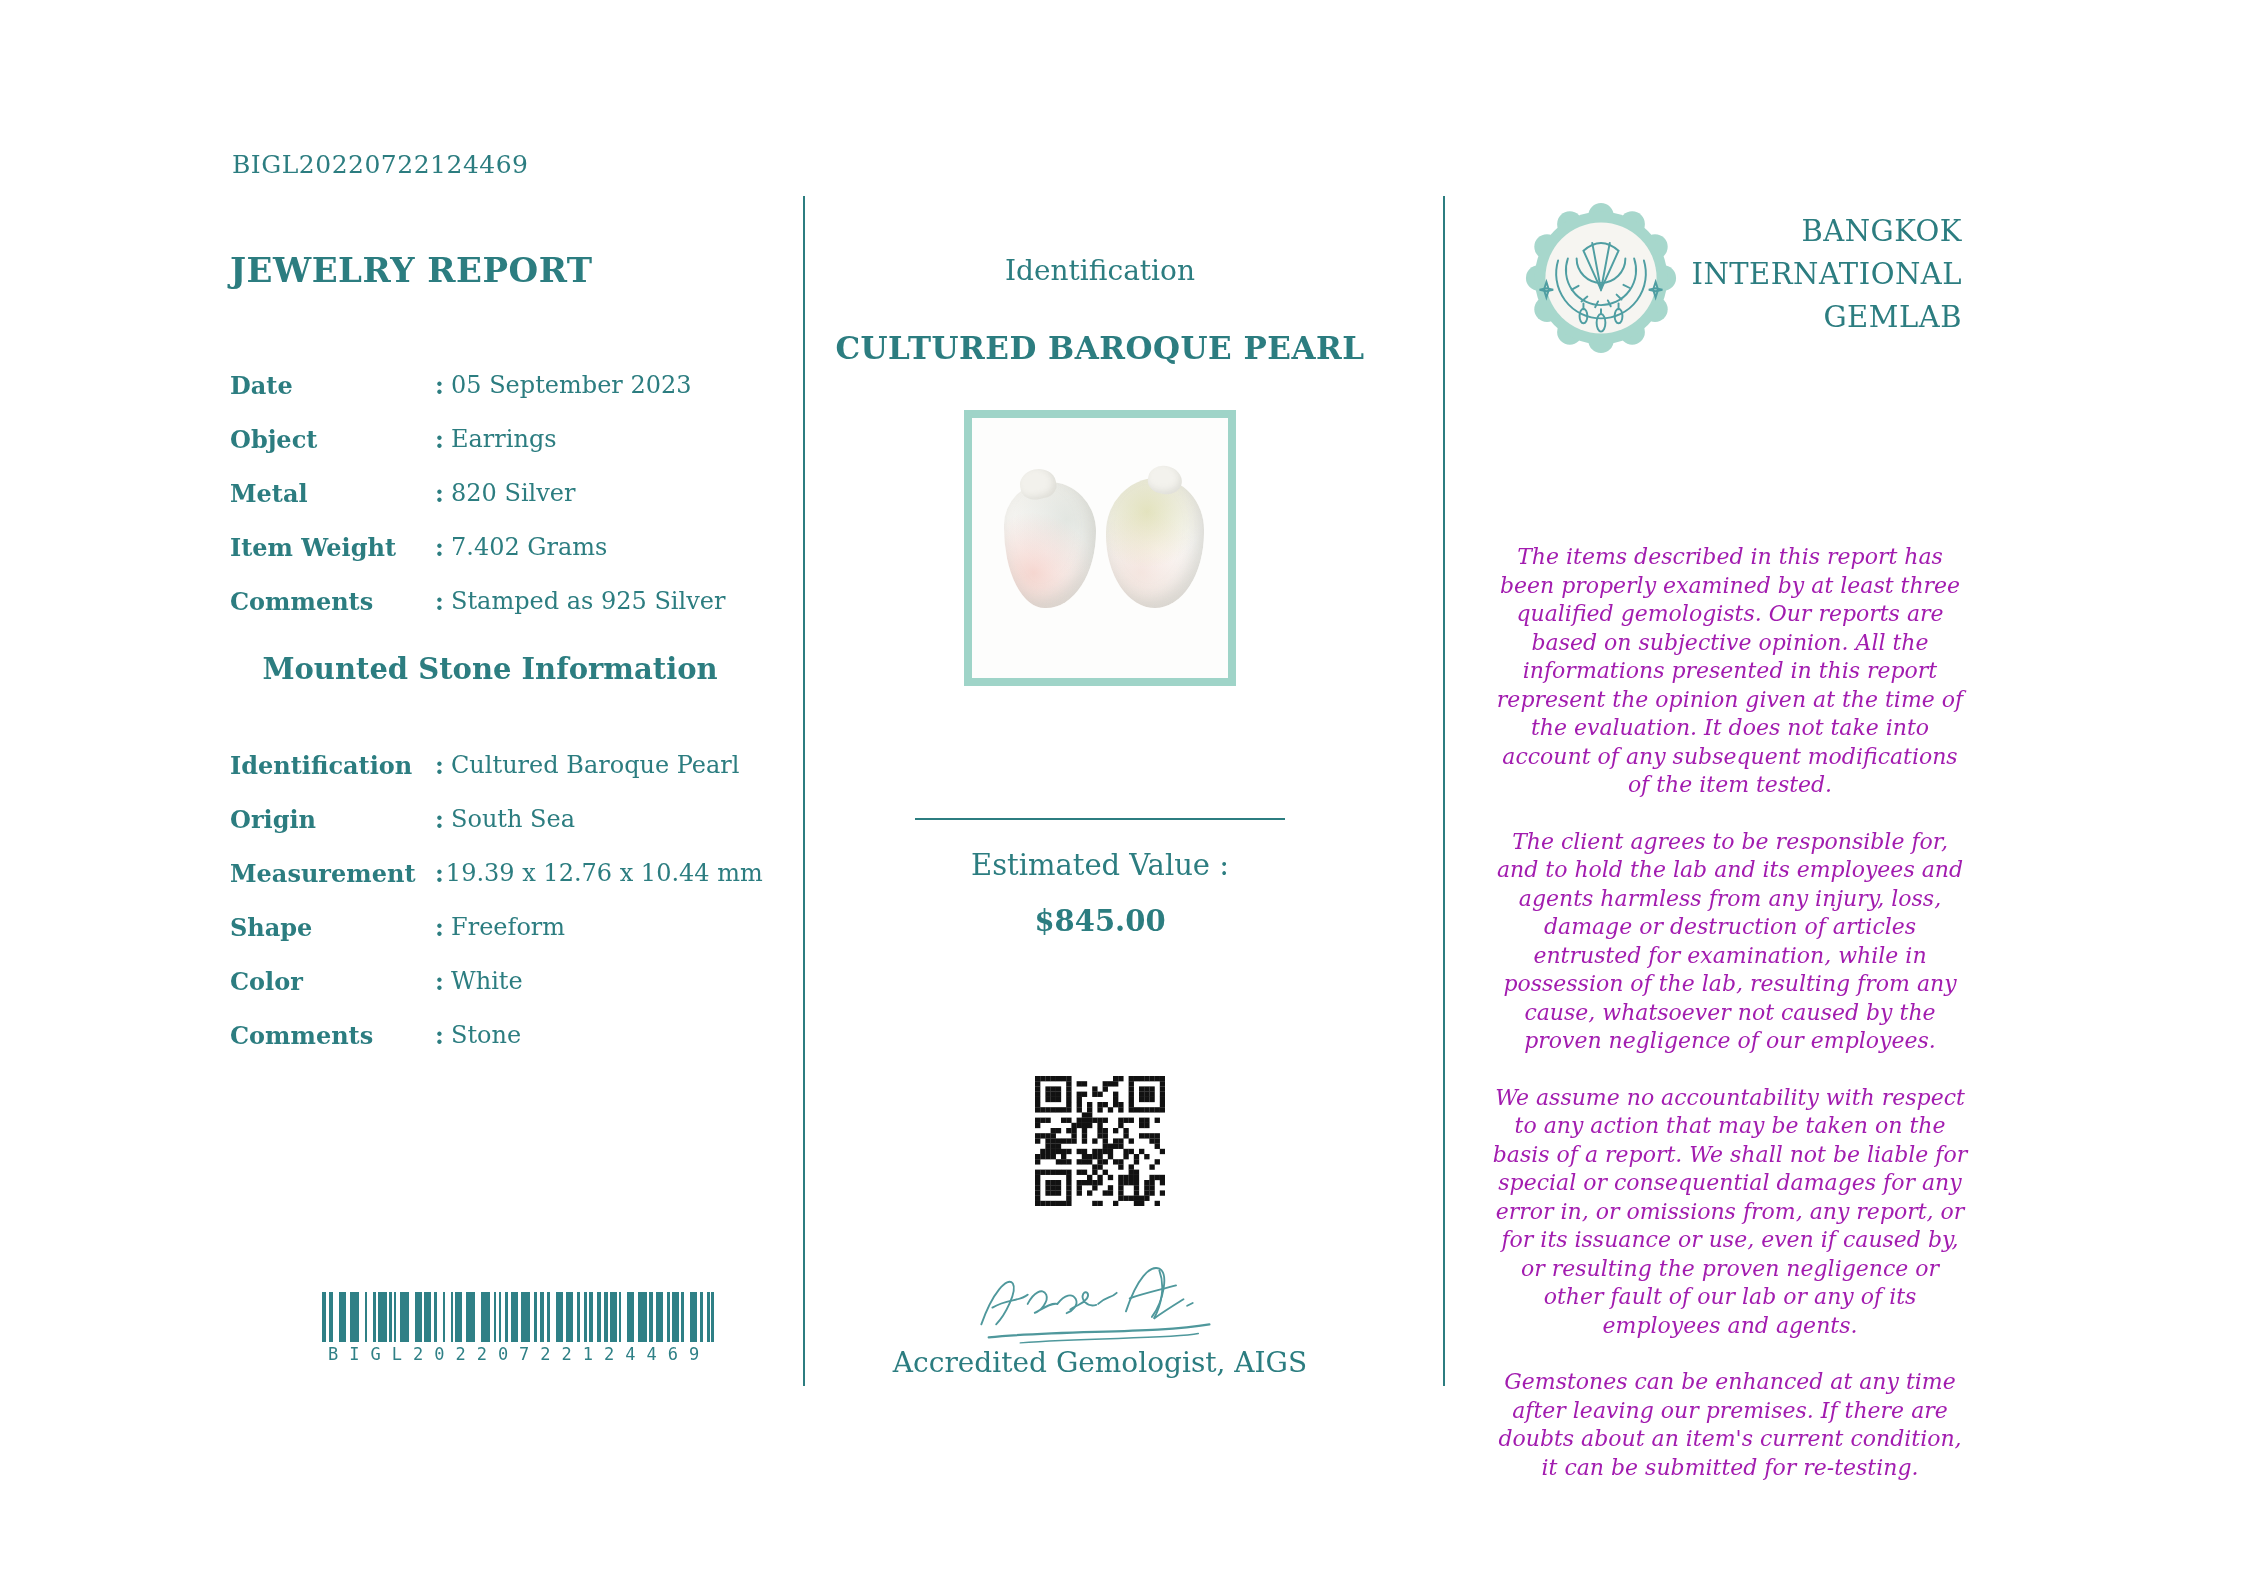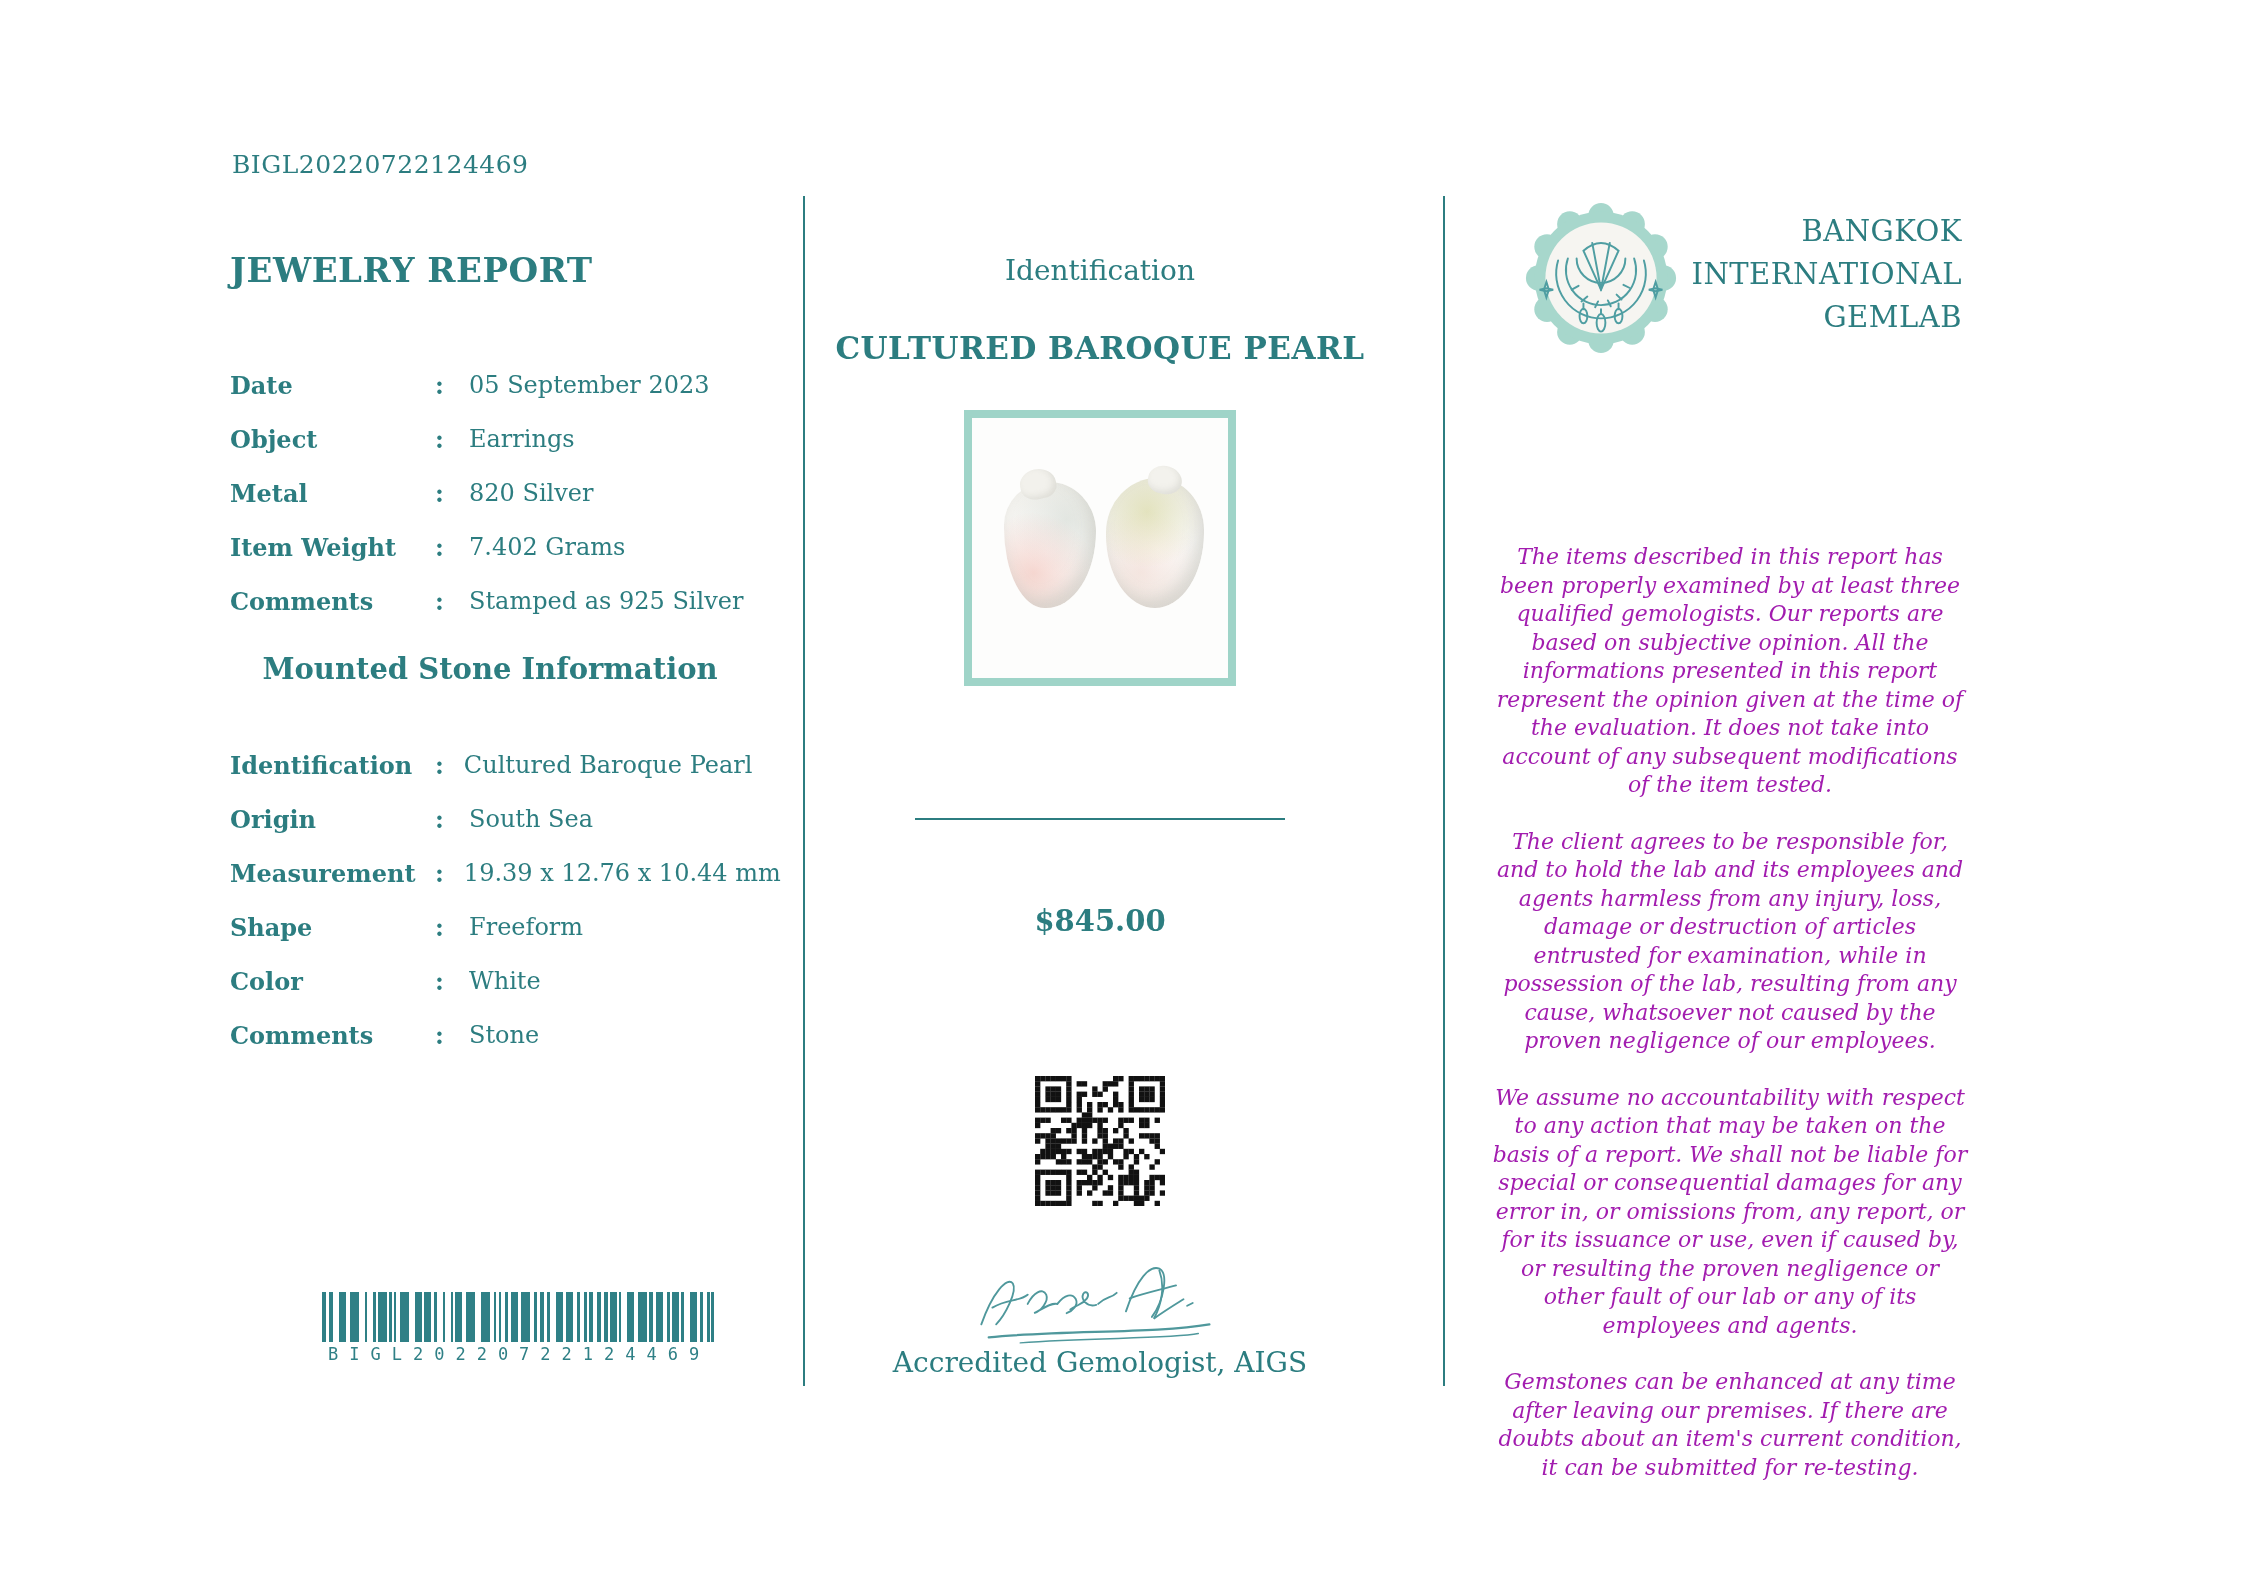--- a/index.html
+++ b/index.html
@@ -12,21 +12,21 @@
   
   .report-number { left:232px; top:150px; font-size:25px; letter-spacing:0.5px; }
   .report-title  { left:230px; top:250px; width:520px; text-align:left;
                    font-size:34px; font-weight:bold; letter-spacing:0.5px; }
   .fields { left:230px; width:520px; }
   .fields-1 { top:358px; }
   .fields-2 { top:738px; }
   .frow { display:flex; align-items:center; height:54px; font-size:24px; }
   .flabel { width:205px; font-weight:bold; flex:0 0 205px; }
   .fcolon { font-weight:bold; width:14px; }
-  .fvalue { margin-left:20px; white-space:nowrap; }
+  .fvalue { margin-left:2px; white-space:nowrap; }
   .stone-title { left:230px; top:652px; width:520px; text-align:center;
                  font-size:29px; font-weight:bold; }
   .barcode-wrap { left:322px; top:1292px; width:392px; height:50px; }
   .barcode-text { left:322px; top:1344px; width:400px; font-family:"DejaVu Sans Mono","Liberation Mono",monospace;
                   font-size:17px; letter-spacing:11px; color:#2f8086; white-space:nowrap; padding-left:6px; }
   
   .vdiv { width:2px; height:1190px; top:196px; background:#2c7d80; }
   .vdiv-left  { left:803px; }
   .vdiv-right { left:1443px; }
   
@@ -202,20 +202,21 @@
   <div class="abs mid-center ident-heading">Identification</div>
   <div class="abs mid-center ident-result">CULTURED BAROQUE PEARL</div>
 
   <div class="abs photo-frame">
     <div class="pearl pearl-left"></div>
     <div class="pearl pearl-right"></div>
   </div>
 
   <div class="abs mid-divider"></div>
 
+  <div class="abs mid-center est-label">Estimated Value :</div>
   <div class="abs mid-center est-amount">$845.00</div>
 
   <div class="abs qr-wrap">
     <svg id="qr-svg" width="130" height="130" xmlns="http://www.w3.org/2000/svg">
         <rect x="0.00" y="0.00" width="5.35" height="5.35" fill="#111111"></rect>
         <rect x="5.20" y="0.00" width="5.35" height="5.35" fill="#111111"></rect>
         <rect x="10.40" y="0.00" width="5.35" height="5.35" fill="#111111"></rect>
         <rect x="15.60" y="0.00" width="5.35" height="5.35" fill="#111111"></rect>
         <rect x="20.80" y="0.00" width="5.35" height="5.35" fill="#111111"></rect>
         <rect x="26.00" y="0.00" width="5.35" height="5.35" fill="#111111"></rect>

